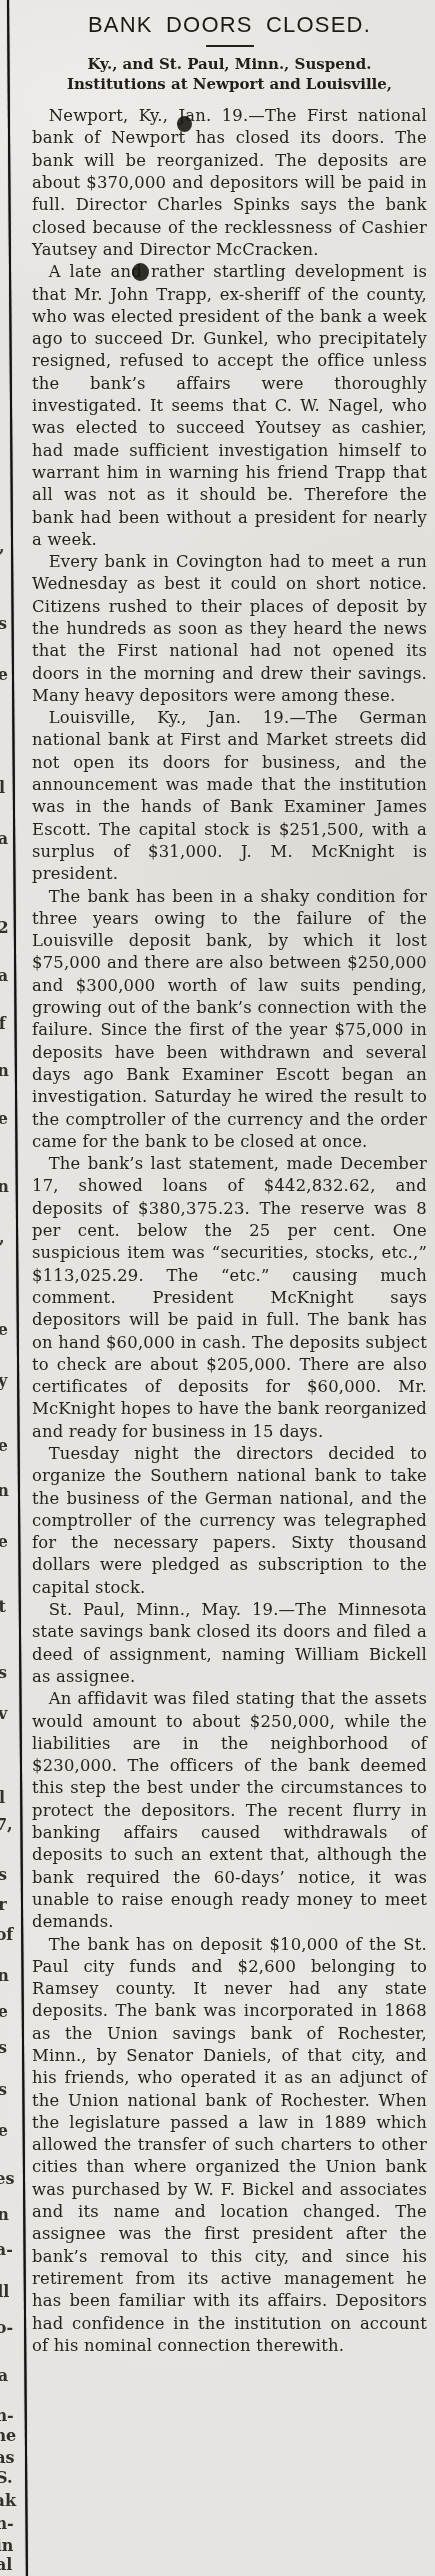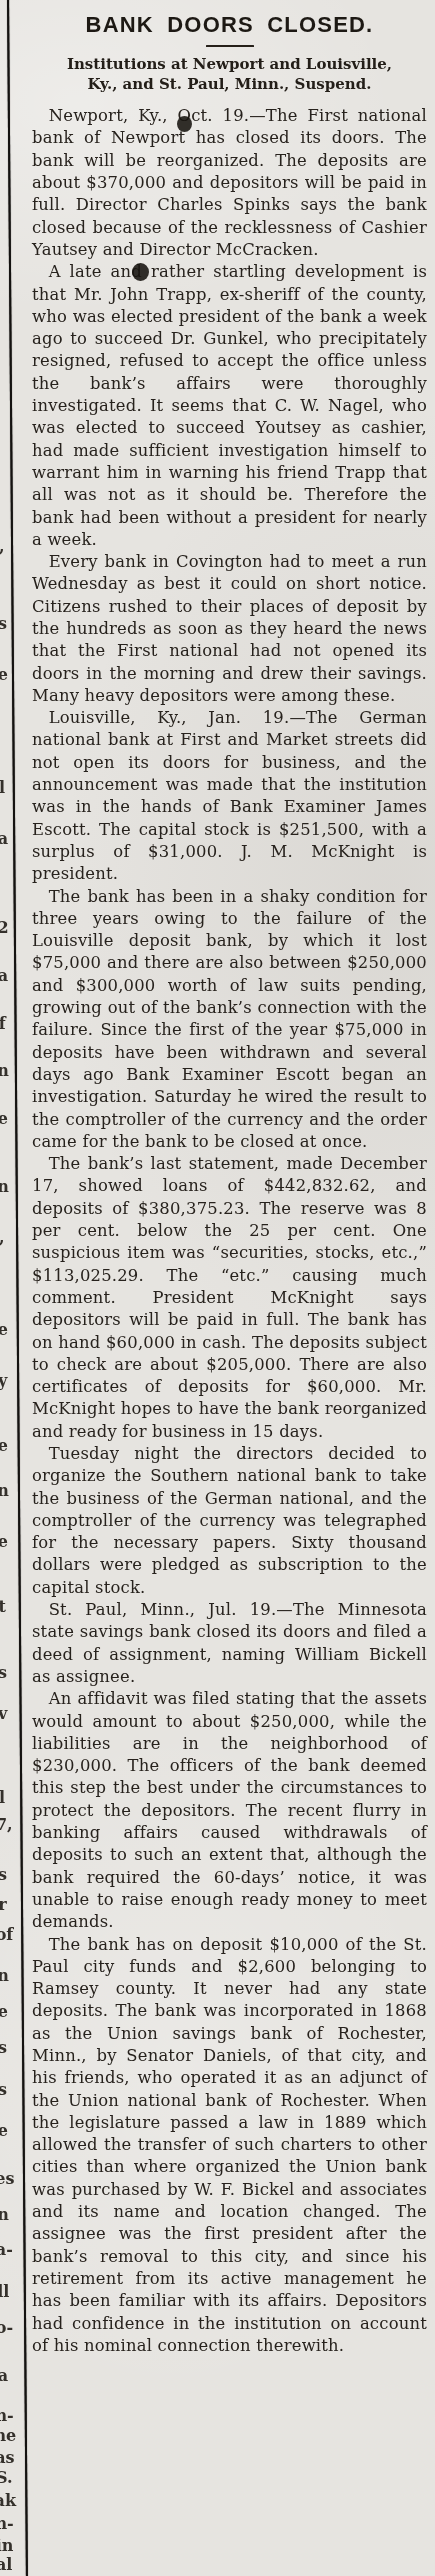--- a/index.html
+++ b/index.html
@@ -51,21 +51,21 @@
   }
   .article{
     position:absolute;
     left:32px; top:7.1px;
     width:395px;
   }
   .title{
     margin:4.8px 0 0 0;
     text-align:center;
     font-family:"Liberation Sans", sans-serif;
-    font-weight:700;
+    font-weight:400;
     font-size:22px;
     letter-spacing:1.2px;
     word-spacing:6px;
     color:#1d1914;
   }
   .title-rule{
     width:48px; height:1.8px;
     margin:7.1px auto 8.3px auto;
     background:#262019;
     border-radius:0.6px;
@@ -149,32 +149,32 @@
       <span class="fragment" style="top: 2493px;">ak</span>
       <span class="fragment" style="top: 2516px;">n-</span>
       <span class="fragment" style="top: 2538px;">in</span>
       <span class="fragment" style="top: 2557px;">al</span>
     </div>
 
   <article class="article">
     <h1 class="title">BANK DOORS CLOSED.</h1>
     <div class="title-rule"></div>
     <h2 class="subhead">
+      <span class="subline">Ky., and St. Paul, Minn., Suspend.</span>
       <span class="subline">Institutions at Newport and Louisville,</span>
-      <span class="subline">Ky., and St. Paul, Minn., Suspend.</span>
     </h2>
     <div class="body">
-      <p>Newport, Ky., Oct. 19.—The First national bank of Newport has closed its doors. The bank will be reorganized. The deposits are about $370,000 and depositors will be paid in full. Director Charles Spinks says the bank closed because of the recklessness of Cashier Yautsey and Director McCracken.</p>
+      <p>Newport, Ky., Jan. 19.—The First national bank of Newport has closed its doors. The bank will be reorganized. The deposits are about $370,000 and depositors will be paid in full. Director Charles Spinks says the bank closed because of the recklessness of Cashier Yautsey and Director McCracken.</p>
       <p>A late and rather startling development is that Mr. John Trapp, ex-sheriff of the county, who was elected president of the bank a week ago to succeed Dr. Gunkel, who precipitately resigned, refused to accept the office unless the bank’s affairs were thoroughly investigated. It seems that C. W. Nagel, who was elected to succeed Youtsey as cashier, had made sufficient investigation himself to warrant him in warning his friend Trapp that all was not as it should be. Therefore the bank had been without a president for nearly a week.</p>
       <p>Every bank in Covington had to meet a run Wednesday as best it could on short notice. Citizens rushed to their places of deposit by the hundreds as soon as they heard the news that the First national had not opened its doors in the morning and drew their savings. Many heavy depositors were among these.</p>
       <p>Louisville, Ky., Jan. 19.—The German national bank at First and Market streets did not open its doors for business, and the announcement was made that the institution was in the hands of Bank Examiner James Escott. The capital stock is $251,500, with a surplus of $31,000. J. M. McKnight is president.</p>
       <p>The bank has been in a shaky condition for three years owing to the failure of the Louisville deposit bank, by which it lost $75,000 and there are also between $250,000 and $300,000 worth of law suits pending, growing out of the bank’s connection with the failure. Since the first of the year $75,000 in deposits have been withdrawn and several days ago Bank Examiner Escott began an investigation. Saturday he wired the result to the comptroller of the currency and the order came for the bank to be closed at once.</p>
       <p>The bank’s last statement, made December 17, showed loans of $442,832.62, and deposits of $380,375.23. The reserve was 8 per cent. below the 25 per cent. One suspicious item was “securities, stocks, etc.,” $113,025.29. The “etc.” causing much comment. President McKnight says depositors will be paid in full. The bank has on hand $60,000 in cash. The deposits subject to check are about $205,000. There are also certificates of deposits for $60,000. Mr. McKnight hopes to have the bank reorganized and ready for business in 15 days.</p>
       <p>Tuesday night the directors decided to organize the Southern national bank to take the business of the German national, and the comptroller of the currency was telegraphed for the necessary papers. Sixty thousand dollars were pledged as subscription to the capital stock.</p>
-      <p>St. Paul, Minn., Jul. 19.—The Minnesota state savings bank closed its doors and filed a deed of assignment, naming William Bickell as assignee.</p>
+      <p>St. Paul, Minn., May. 19.—The Minnesota state savings bank closed its doors and filed a deed of assignment, naming William Bickell as assignee.</p>
       <p>An affidavit was filed stating that the assets would amount to about $250,000, while the liabilities are in the neighborhood of $230,000. The officers of the bank deemed this step the best under the circumstances to protect the depositors. The recent flurry in banking affairs caused withdrawals of deposits to such an extent that, although the bank required the 60-days’ notice, it was unable to raise enough ready money to meet demands.</p>
       <p>The bank has on deposit $10,000 of the St. Paul city funds and $2,600 belonging to Ramsey county. It never had any state deposits. The bank was incorporated in 1868 as the Union savings bank of Rochester, Minn., by Senator Daniels, of that city, and his friends, who operated it as an adjunct of the Union national bank of Rochester. When the legislature passed a law in 1889 which allowed the transfer of such charters to other cities than where organized the Union bank was purchased by W. F. Bickel and associates and its name and location changed. The assignee was the first president after the bank’s removal to this city, and since his retirement from its active management he has been familiar with its affairs. Depositors had confidence in the institution on account of his nominal connection therewith.</p>
     </div>
   </article>
 
   <div class="blot blot-a"></div>
   <div class="blot blot-b"></div>
 </div>
 
 

